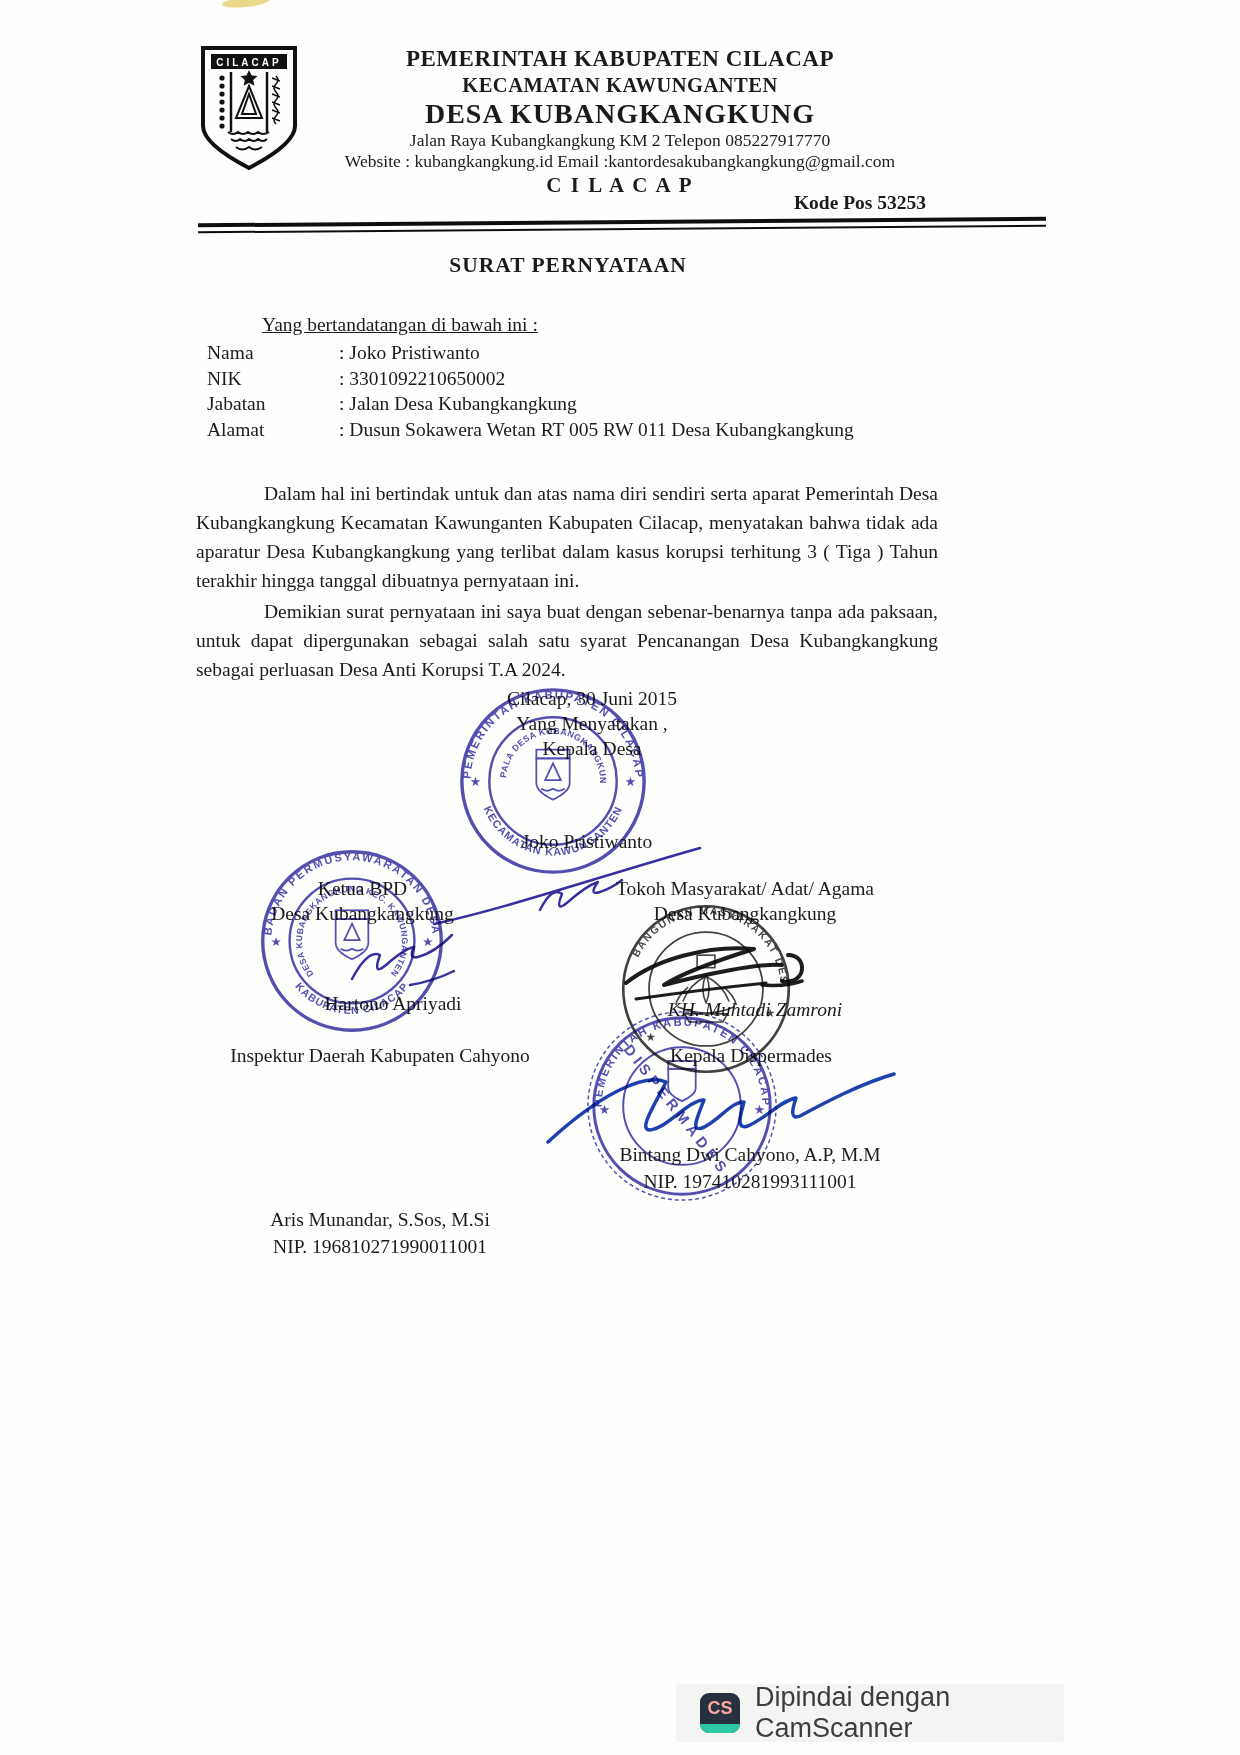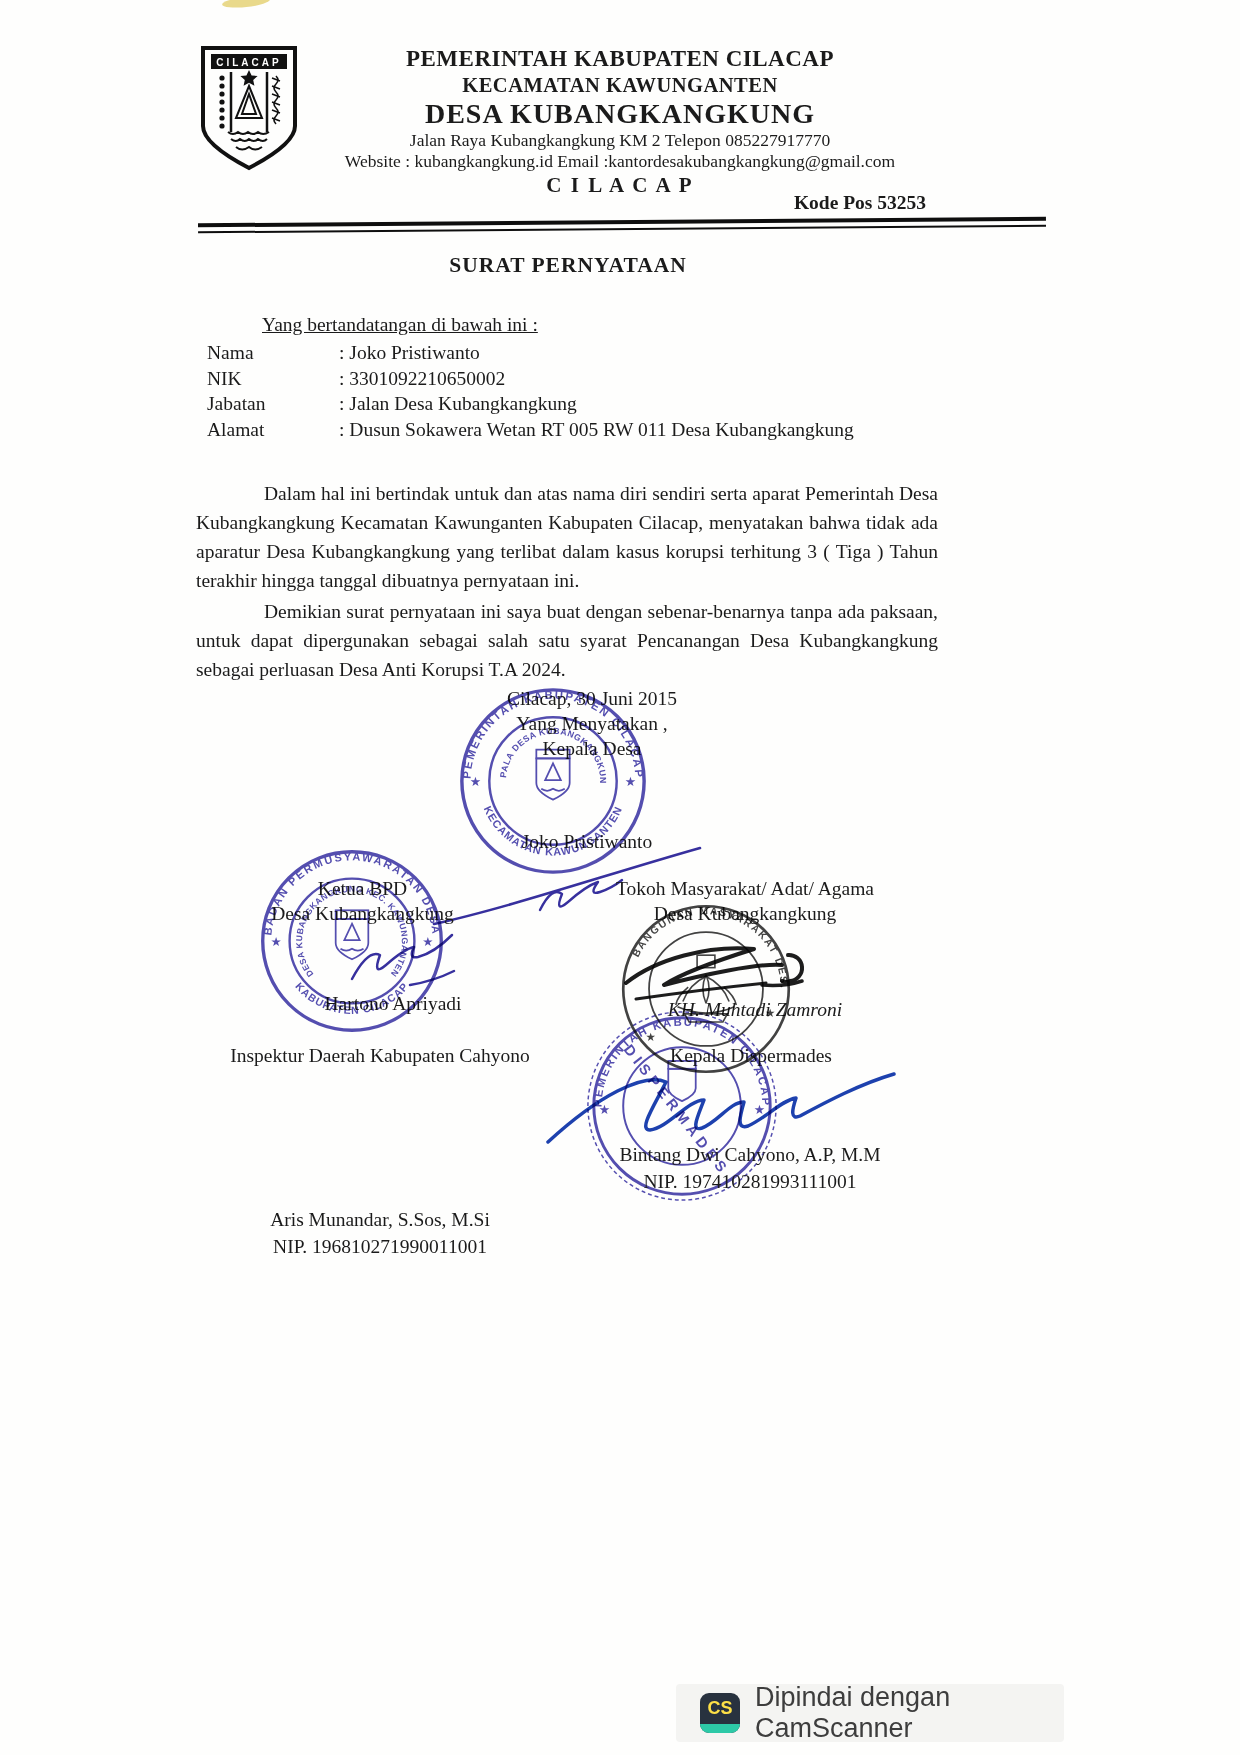--- a/index.html
+++ b/index.html
@@ -37,21 +37,21 @@
   .diag{font-family:"Liberation Sans",sans-serif;font-weight:bold;font-size:15px;letter-spacing:5px;}
   .crest{stroke-width:1.8;}
   svg.sig path{fill:none;stroke-linecap:round;stroke-linejoin:round;}
   .sig-purple path{stroke:#37309f;}
   .sig-black path{stroke:#1d1d1d;}
   .sig-blue path{stroke:#1d41b0;}
   
   .scanbar{background:#f4f4f2;border-radius:4px;display:flex;align-items:center;gap:15px;
            padding-left:24px;box-sizing:border-box;font-family:"Liberation Sans",sans-serif;}
   .scanicon{width:40px;height:40px;border-radius:9px;overflow:hidden;background:#28323f;position:relative;flex:0 0 auto;}
-  .scanicon .cs{display:block;text-align:center;color:#fde047;font-weight:bold;font-size:18px;line-height:31px;}
+  .scanicon .cs{display:block;text-align:center;color:#fca5a5;font-weight:bold;font-size:18px;line-height:31px;}
   .scanicon::after{content:"";position:absolute;left:0;right:0;bottom:0;height:9px;background:#2dc9a7;}
   .scantext{font-size:27px;color:#3d3d3d;}
   .smudge{background:#e3cf6e;border-radius:50%;opacity:.8;transform:rotate(-6deg);}
 </style>
 </head>
 <body>
 
 <div class="page">
 
   <div class="abs smudge" style="left:222px;top:-3px;width:48px;height:10px;"></div>

